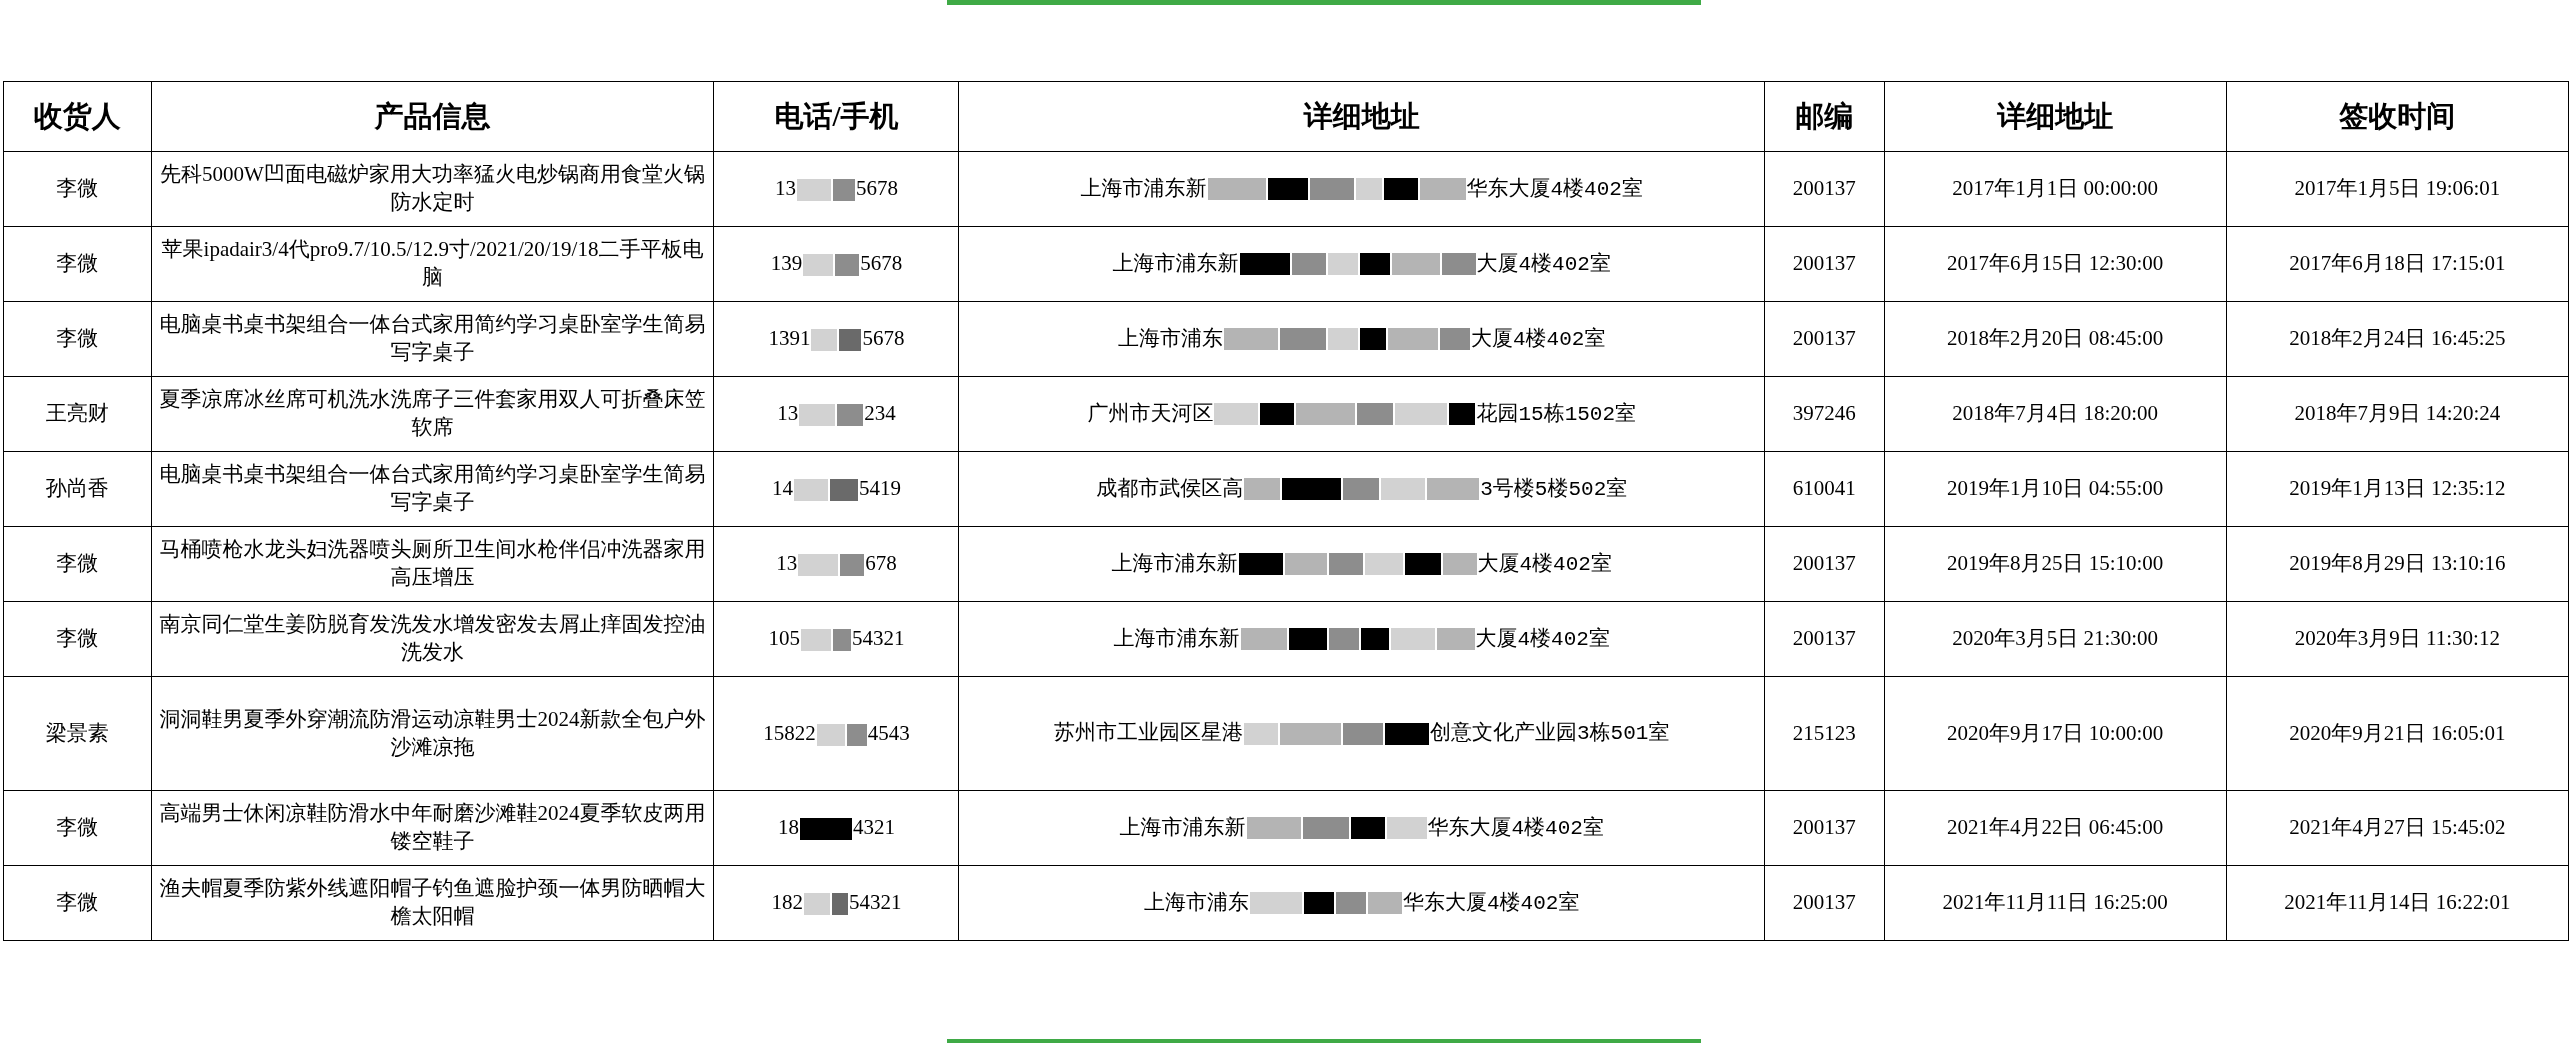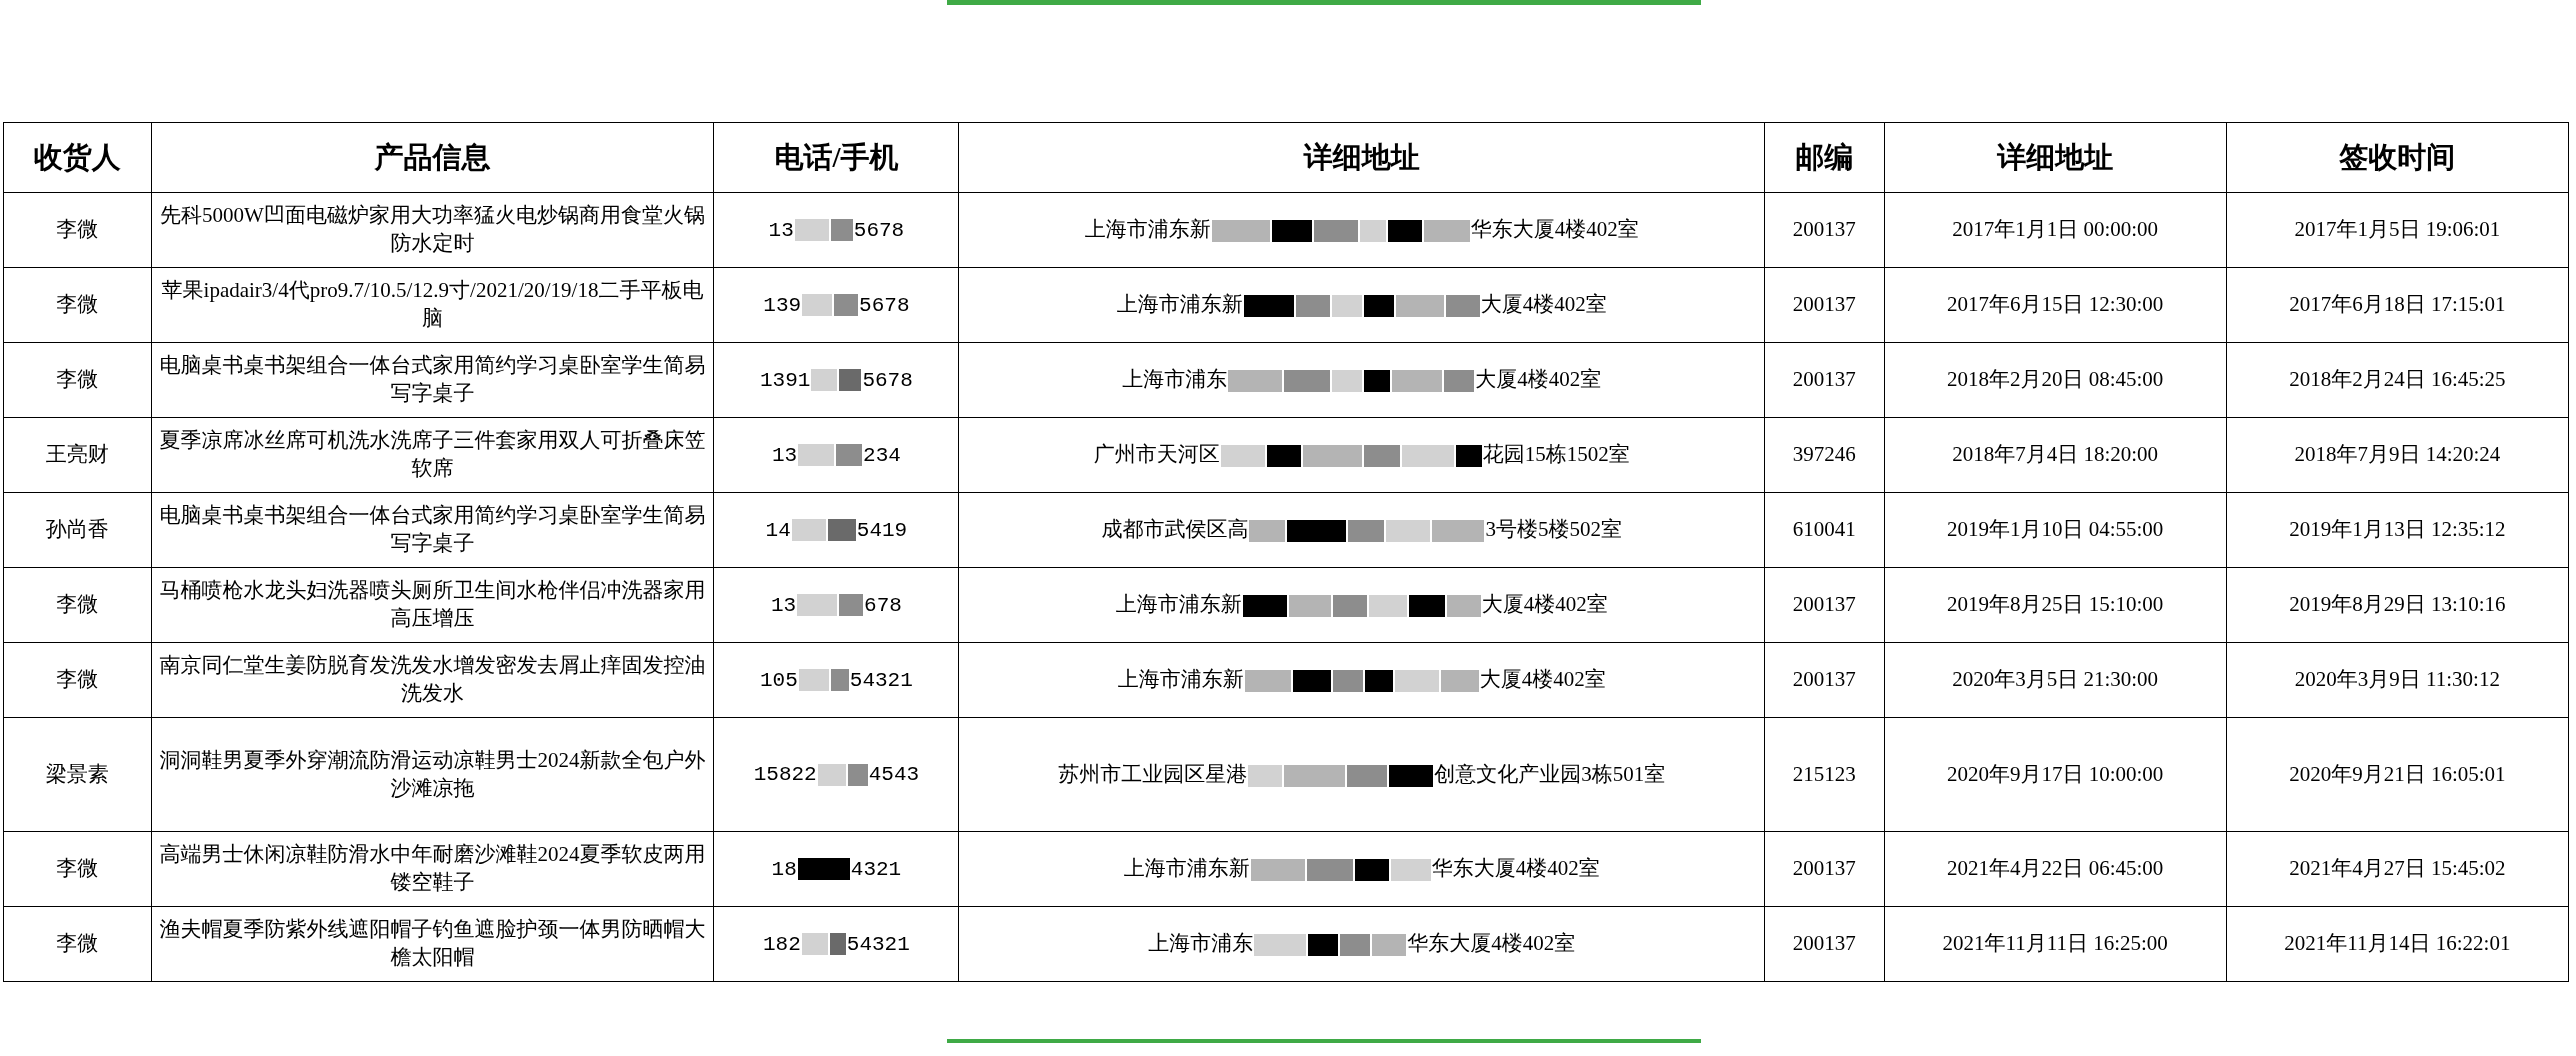--- a/index.html
+++ b/index.html
@@ -47,21 +47,20 @@
     font-weight: bold;
     letter-spacing: 2px;
   }
   table.grid {
     position: absolute;
     left: 3px;
     top: 81px;
     border-collapse: collapse;
     table-layout: fixed;
     width: 2566px;
-    margin-top: 41px;
   }
   table.grid th, table.grid td {
     border: 1.5px solid #000000;
     text-align: center;
     vertical-align: middle;
     font-size: 21px;
     padding: 2px 4px;
     line-height: 1.32;
   }
   table.grid th {
@@ -97,22 +96,22 @@
     display: inline-block;
     vertical-align: middle;
     height: 22px;
     margin: 0 1px;
   }
   .red.k { background: #000000; }
   .red.g1 { background: #8d8d8d; }
   .red.g2 { background: #b4b4b4; }
   .red.g3 { background: #d2d2d2; }
   .red.g4 { background: #6a6a6a; }
-  .addr-wrap { white-space: nowrap; }
-  .phone-wrap { white-space: nowrap; font-family: Liberation Mono, monospace; }
+  .addr-wrap { white-space: nowrap; font-family: Liberation Mono, monospace; }
+  .phone-wrap { white-space: nowrap; }
 </style>
 </head>
 <body>
 
 <div class="page">
 
   <div class="top-green"></div>
   <div class="bottom-green"></div>
 
 

